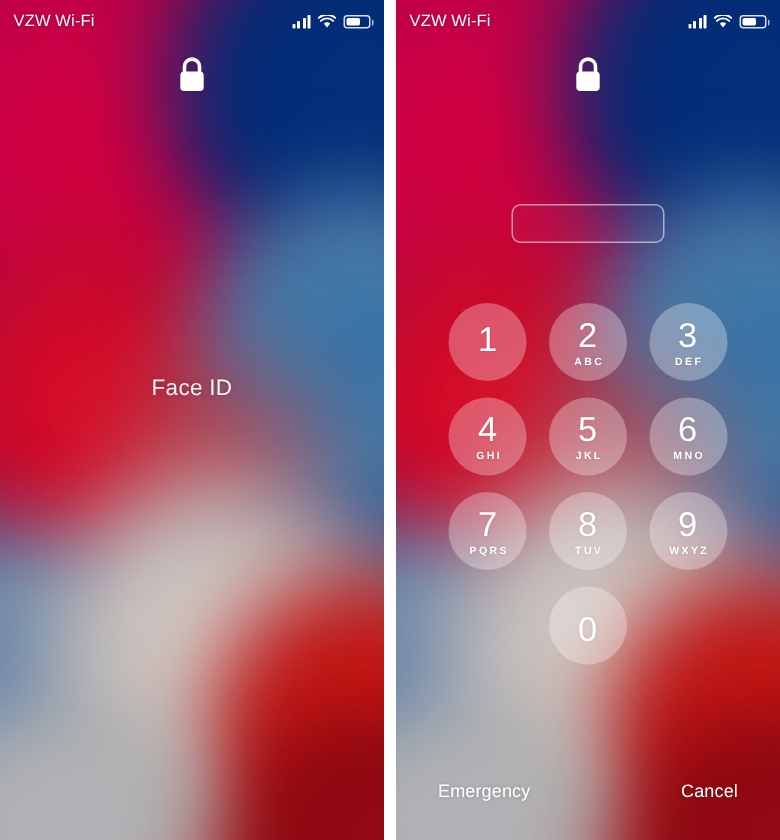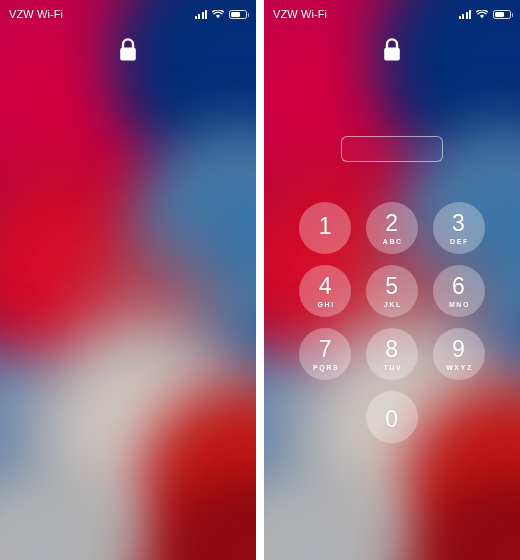--- a/index.html
+++ b/index.html
@@ -154,20 +154,21 @@
       </div>
     </div>
 
     <div class="lock">
       <svg width="22" height="28" viewBox="0 0 22 28">
         <path d="M6 12 V8.4 A5 5 0 0 1 16 8.4 V12" stroke="#fff" stroke-width="2.4" fill="none" stroke-linecap="round"></path>
         <rect x="3.2" y="11.6" width="15.6" height="13" rx="2.6" fill="#fff"></rect>
       </svg>
     </div>
 
+    <div class="faceid">Face ID</div>
   </div>
 
   <div class="gap"></div>
 
   <div class="panel">
     <div class="wall">
       <div class="base"></div>
       <div class="blob b1"></div>
       <div class="blob b3"></div>
       <div class="blob b2"></div>
@@ -247,15 +248,19 @@
       </div>
       <div class="key">
         <span class="num">9</span>
         <span class="ltr">WXYZ</span>
       </div>
       <div class="key zero no-letters">
         <span class="num">0</span>
       </div>
     </div>
 
+    <div class="bottomrow">
+      <span>Emergency</span>
+      <span>Cancel</span>
+    </div>
   </div>
 
 </div>
 
 </body></html>

